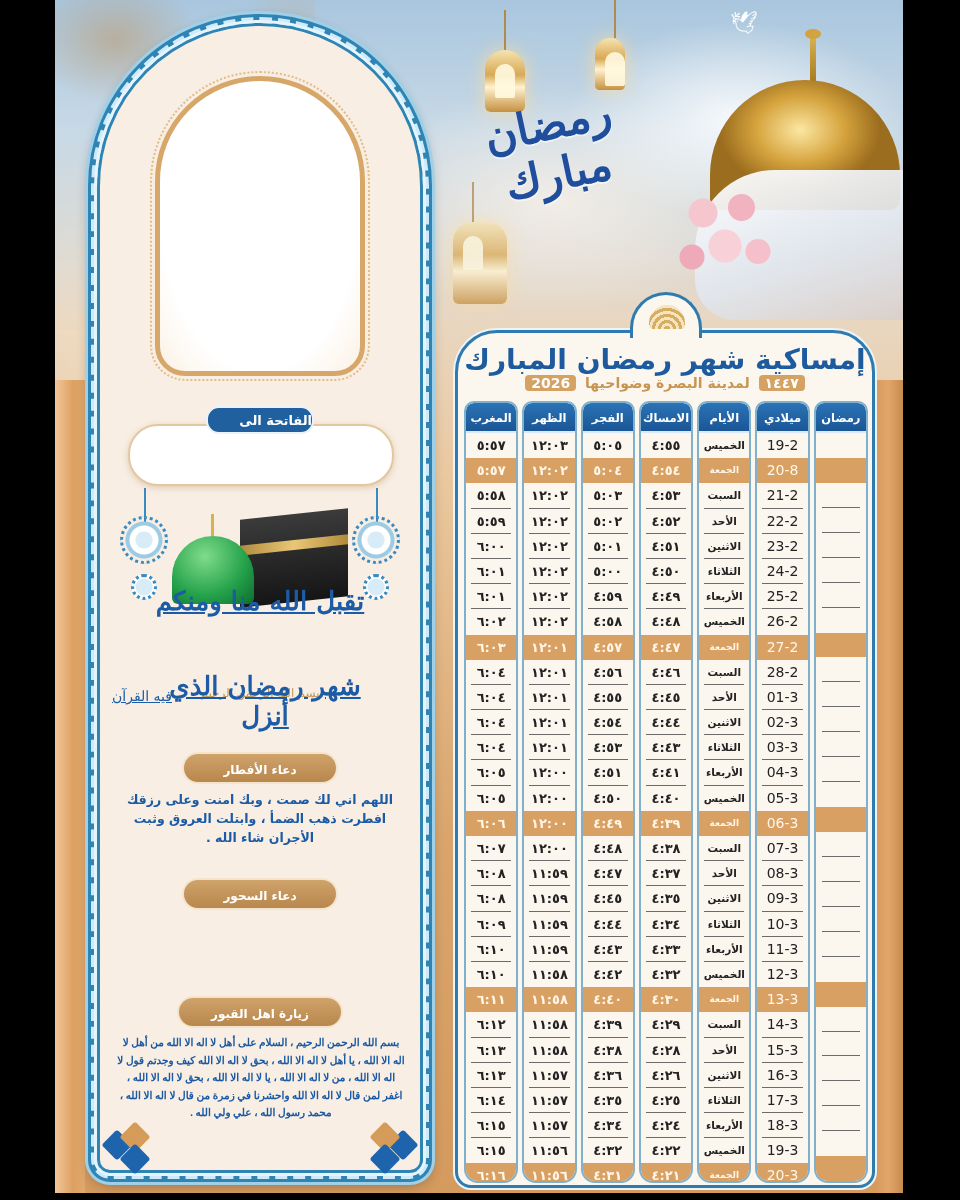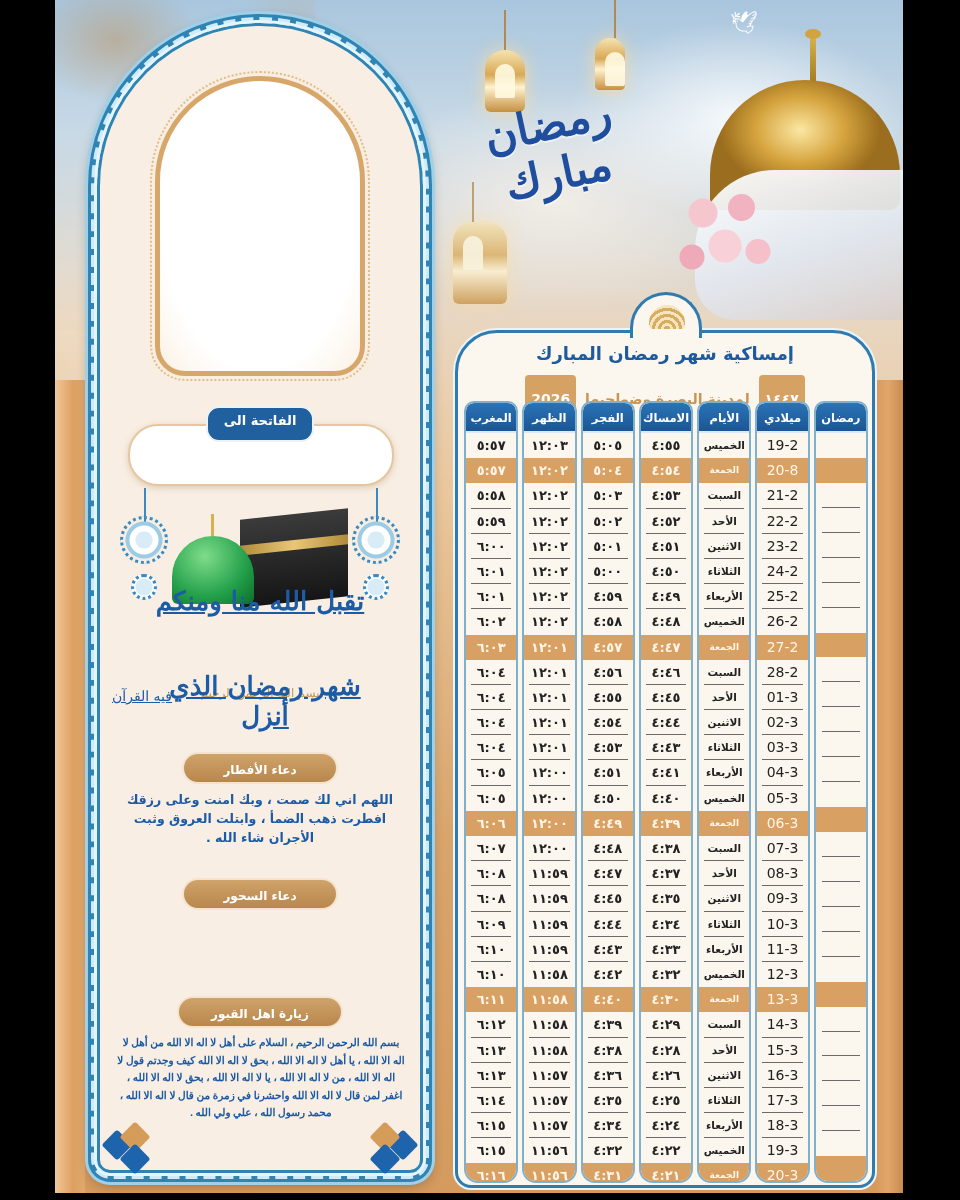--- a/index.html
+++ b/index.html
@@ -75,22 +75,22 @@
     position: absolute; inset: -9px; border-radius: 172px 172px 20px 20px;
     border: 6px dashed rgba(225,245,255,0.9); pointer-events: none;
   }
   .photo-frame {
     position: absolute; left: 55px; top: 50px; width: 210px; height: 300px;
     border-radius: 105px 105px 30px 30px;
     background: radial-gradient(ellipse at 50% 45%, #ffffff 70%, #fbf1e4);
     border: 5px solid #d7a76a; outline: 2px dotted #e3bd86; outline-offset: 3px;
   }
   .fatiha-label {
-    position: absolute; left: 106px; top: 380px; width: 108px; height: 36px; border-radius: 13px;
-    background: #20609e; color: #fff; text-align: center; direction: rtl;
+    position: absolute; left: 106px; top: 380px; width: 108px; height: 28px; border-radius: 13px;
+    background: #20609e; color: #fff; direction: rtl;
     font-size: 13px; font-weight: bold; line-height: 26px; border: 2px solid #eaf3fb; z-index: 2;
   }
   .name-plate {
     position: absolute; left: 28px; top: 398px; width: 266px; height: 62px;
     background: #ffffff; border: 2px solid #e4c7a0; border-radius: 30px;
     box-shadow: 0 2px 6px rgba(180,140,90,0.35);
   }
   .medallion { position: absolute; width: 48px; height: 48px; border-radius: 50%;
     border: 3px dotted #3a8ac0; background: radial-gradient(circle, #d8ecf7 0 8px, #fff 9px 14px, #9ccbe5 15px 18px, transparent 19px); }
   .medallion.small { width: 26px; height: 26px; }
@@ -140,28 +140,28 @@
   }
   .crest {
     position: absolute; left: 575px; top: 292px; width: 72px; height: 46px;
     background: #fbf6ee; border: 3px solid #2f7bb0; border-bottom: none;
     border-radius: 36px 36px 0 0; z-index: 2;
   }
   .crest::after { content: ""; position: absolute; left: 16px; top: 10px; width: 36px; height: 24px; border-radius: 18px 18px 4px 4px;
     background: repeating-radial-gradient(circle at 50% 100%, #d6ae62 0 3px, #f5e4bf 3px 6px); }
   .table-title {
     position: absolute; left: 0; top: 10px; width: 100%; text-align: center; direction: rtl;
-    color: #1d5a9e; font-weight: bold; font-size: 18px;
+    color: #1d5a9e; font-weight: bold; font-size: 28px;
   }
   .table-subtitle {
     position: absolute; left: 0; top: 42px; width: 100%; text-align: center; direction: rtl;
     font-size: 14px; font-weight: bold; color: #c89554;
   }
   .table-subtitle .tag {
-    display: inline-block; background: #d6a263; color: #fff; border-radius: 4px; padding: 16px 6px; margin: 0 4px;
+    display: inline-block; background: #d6a263; color: #fff; border-radius: 4px; padding: 0 6px; margin: 0 4px;
   }
   .columns {
     position: absolute; left: 6px; top: 68px; width: 404px; height: 782px;
     display: flex; flex-direction: row-reverse; gap: 4px;
   }
   .col {
     flex: 1; border: 2px solid #7fb0cc; border-radius: 10px 10px 14px 14px; background: #fbf6ee;
     display: flex; flex-direction: column; overflow: hidden;
   }
   .col-head {

